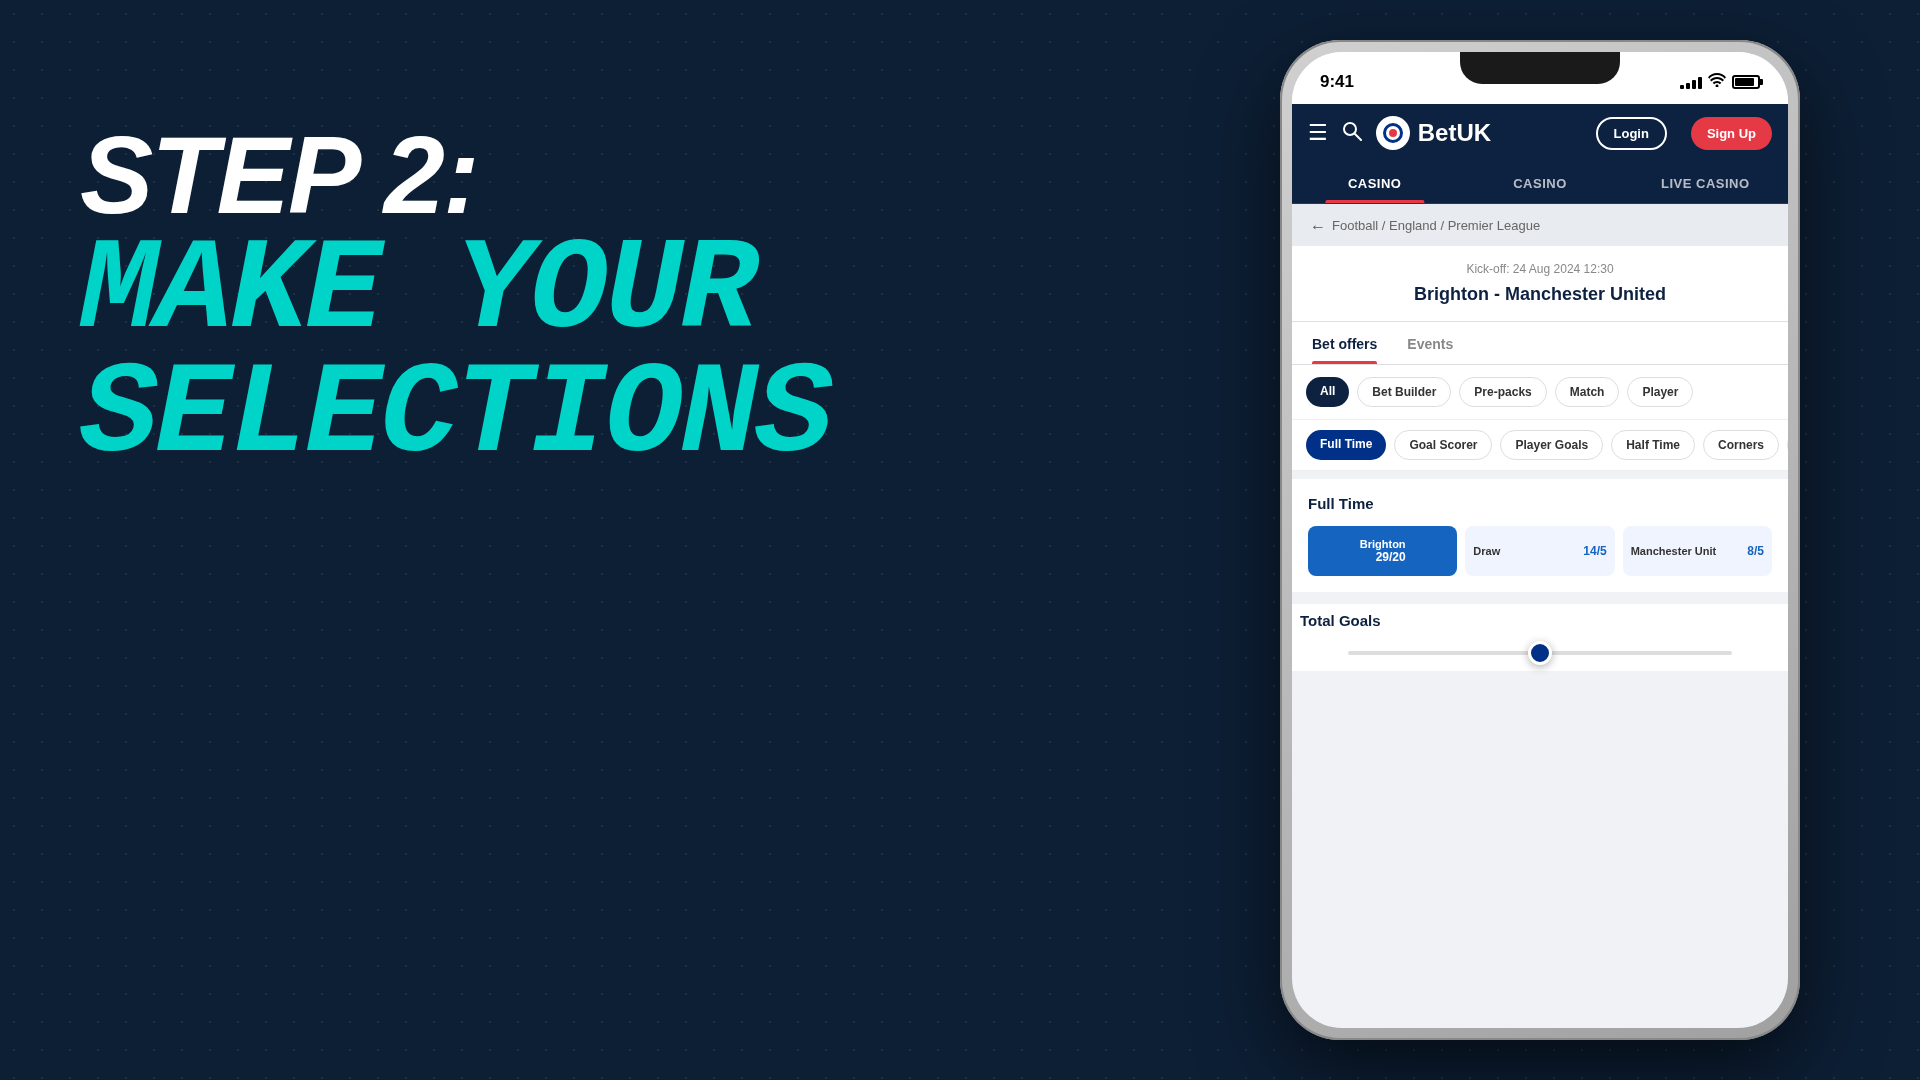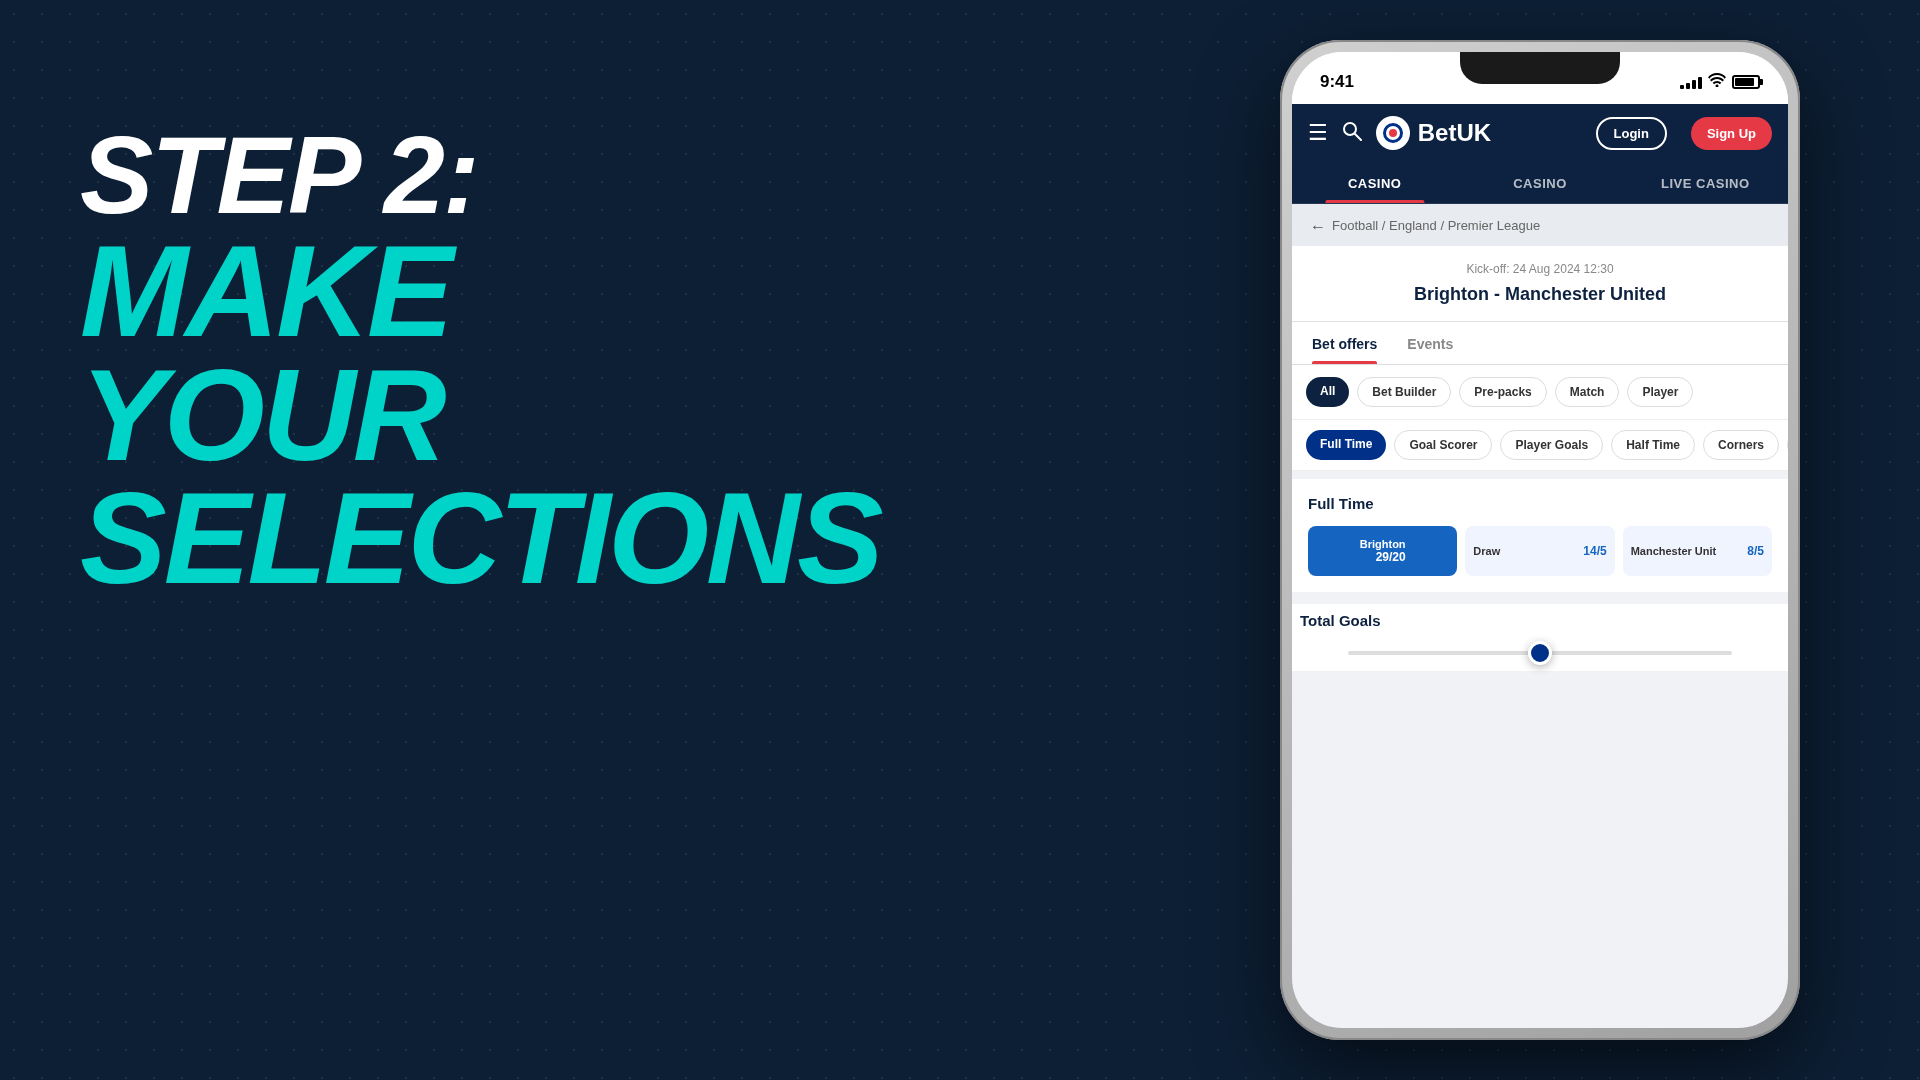--- a/index.html
+++ b/index.html
@@ -43,20 +43,21 @@
     }
 
     .make-text {
       font-size: 130px;
       font-weight: 900;
       color: #00d4c8;
       text-transform: uppercase;
       font-style: italic;
       line-height: 0.95;
       letter-spacing: -3px;
+      font-family: Liberation Mono, monospace;
     }
 
     
     .phone-wrapper {
       position: absolute;
       right: 120px;
       top: 40px;
       z-index: 2;
       width: 520px;
       height: 1000px;

